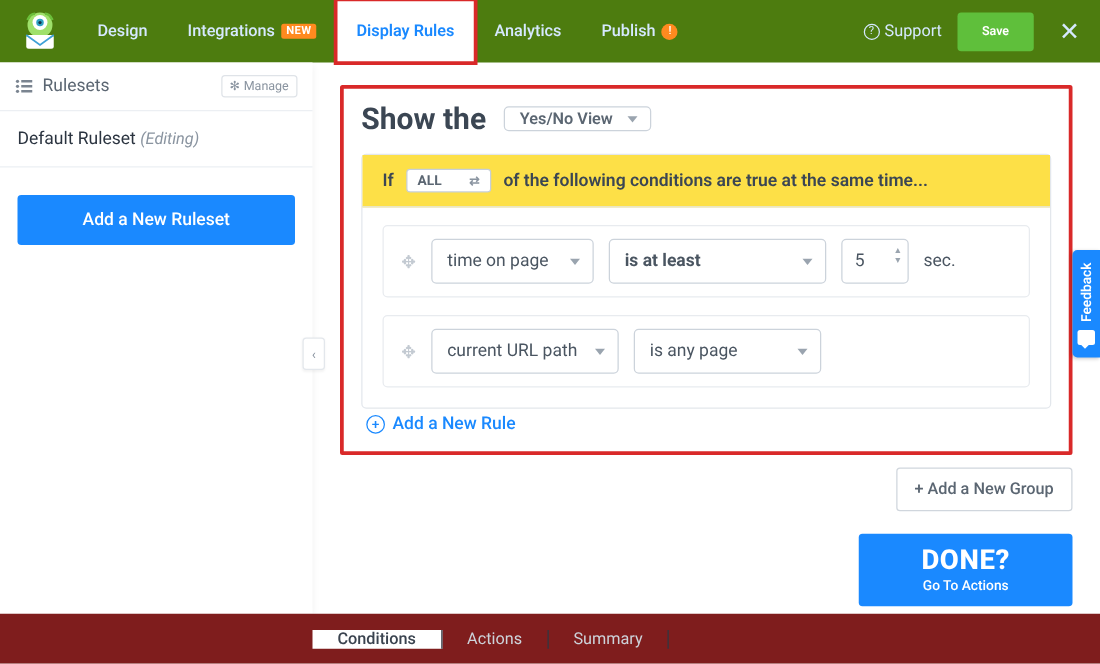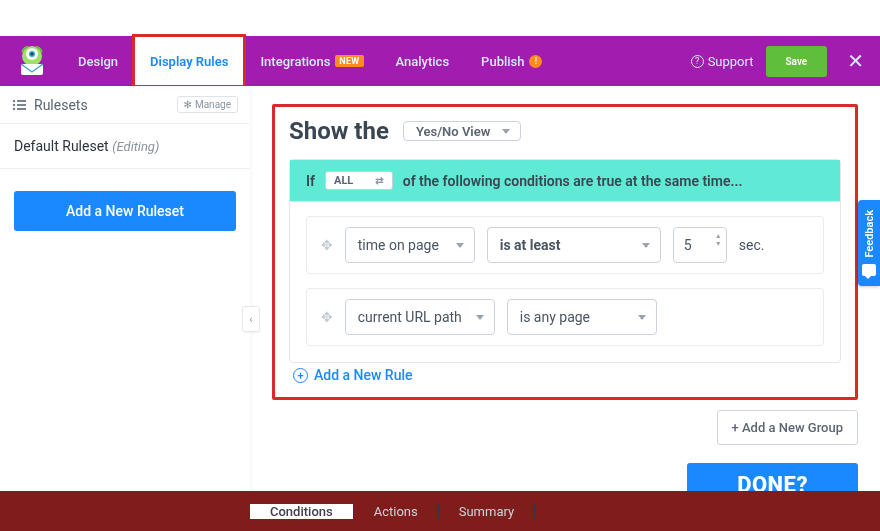--- a/index.html
+++ b/index.html
@@ -1,19 +1,19 @@
 <!DOCTYPE html>
 <html><head>
 <meta charset="utf-8">
 <style>
   * { box-sizing: border-box; margin: 0; padding: 0; font-family: -apple-system, BlinkMacSystemFont, "Segoe UI", Roboto, Helvetica, Arial, sans-serif; }
   body { width: 880px; height: 531px; overflow: hidden; background: #fff; position: relative; }
 
   
-  .topnav { height: 50px; background: #a21caf; display: flex; align-items: center; padding: 0 8px 0 12px; color: #fff; position: relative; margin-top: 36px; }
+  .topnav { height: 50px; background: #4d7c0f; display: flex; align-items: center; padding: 0 8px 0 12px; color: #fff; position: relative; }
   .logo { width: 40px; height: 40px; display: flex; align-items: center; justify-content: center; }
   .nav-tabs { display: flex; align-items: stretch; height: 100%; margin-left: 10px; gap: 0; }
   .nav-tab { display: flex; align-items: center; padding: 0 16px; font-size: 13px; color: #d6e9ff; cursor: pointer; position: relative; font-weight: 500; }
   .nav-tab.active { background: #fff; color: #1a89ff; font-weight: 600; }
   .nav-tab.highlight { outline: 3px solid #d92929; outline-offset: -1px; }
   .badge-new { background: #ff8a1f; color:#fff; font-size:9px; padding:1px 4px; border-radius:2px; margin-left:5px; font-weight:700; letter-spacing:.3px;}
   .badge-dot { width:13px; height:13px; border-radius:50%; background:#ff8a1f; margin-left:5px; display:inline-flex; align-items:center; justify-content:center; font-size:9px; color:#fff;}
   .nav-right { margin-left: auto; display: flex; align-items: center; gap: 12px; }
   .support { font-size: 13px; color: #d6e9ff; cursor: pointer; display:flex; align-items:center; gap:4px;}
   .save-btn { background: #5fbf3b; color: #fff; border: none; padding: 10px 20px; border-radius: 3px; font-size: 10px; font-weight: 600; cursor: pointer;}
@@ -34,21 +34,21 @@
   
   .main { flex:1; padding: 18px 22px 0 22px; position: relative; overflow:hidden;}
   .panel-highlight { border:3px solid #d92929; padding: 10px 14px 12px 14px; border-radius:2px; }
   .title-row { display:flex; align-items:center; gap: 14px; margin-bottom:14px;}
   .title-text { font-size: 24px; font-weight:700; color:#3b4653;}
   .dropdown { border:1px solid #ccd3db; border-radius:4px; background:#fff; height:36px; display:flex; align-items:center; padding: 0 30px 0 12px; position:relative; cursor:pointer; font-size:14px; color:#4a5561;}
   .dropdown::after { content:""; position:absolute; right:10px; top:50%; margin-top:-2px; border-left:4px solid transparent; border-right:4px solid transparent; border-top:5px solid #9aa4af;}
   .title-row .dropdown { font-size:13px; font-weight:600; color:#5b6672;}
 
   .group-box { border:1px solid #e3e7ec; border-radius:4px; }
-  .group-head { background:#5eead4; padding: 11px 16px; font-size:14px; color:#3b4653; font-weight:600; display:flex; align-items:center; gap:10px; border-bottom:1px solid #e3e7ec;}
+  .group-head { background:#fde047; padding: 11px 16px; font-size:14px; color:#3b4653; font-weight:600; display:flex; align-items:center; gap:10px; border-bottom:1px solid #e3e7ec;}
   .all-pill { border:1px solid #c7cfd8; border-radius:3px; padding: 2px 8px; font-size:11px; font-weight:700; color:#5b6672; display:inline-flex; align-items:center; gap:22px; background:#fff;}
   .swap-ic { font-size:10px; color:#8a94a0;}
 
   .cond-area { padding: 14px 16px 2px 16px;}
   .cond-row { border:1px solid #e8ebef; border-radius:4px; display:flex; align-items:center; gap:12px; padding:10px 14px; margin-bottom:14px;}
   .grip { color:#c3cad2; font-size:14px; cursor:grab;}
   .num-input { border:1px solid #ccd3db; border-radius:4px; height:36px; width:54px; padding:0 18px 0 10px; position:relative; display:flex; align-items:center; font-size:14px; color:#4a5561; background:#fff;}
   .num-input .step { position:absolute; right:4px; top:5px; display:flex; flex-direction:column; gap:1px;}
   .num-input .step span { font-size:7px; color:#9aa4af; line-height:7px; cursor:pointer;}
   .unit { font-size:14px; color:#4a5561;}
@@ -89,25 +89,25 @@
       <circle cx="19" cy="12" r="3" fill="#2fa3c4"></circle>
       <circle cx="19" cy="12" r="1.3" fill="#16324a"></circle>
       <rect x="8" y="22" width="22" height="11" rx="2" fill="#fff"></rect>
       <polyline points="8,22 19,30 30,22" fill="none" stroke="#3ea0d6" stroke-width="1.4"></polyline>
       <path d="M9 10 q2 -5 6 -5" fill="none" stroke="#6bbf3a" stroke-width="2"></path>
       <path d="M29 10 q-2 -5 -6 -5" fill="none" stroke="#6bbf3a" stroke-width="2"></path>
     </svg>
   </div>
   <div class="nav-tabs">
     <div class="nav-tab">Design</div>
-    <div class="nav-tab active highlight">Display Rules</div>
     <div class="nav-tab">
       <span>Integrations</span>
       <span class="badge-new">NEW</span>
     </div>
+    <div class="nav-tab active highlight">Display Rules</div>
     <div class="nav-tab">Analytics</div>
     <div class="nav-tab">
       <span>Publish</span>
       <span class="badge-dot">!</span>
     </div>
   </div>
   <div class="nav-right">
     <div class="support">
       <span style="border:1.3px solid #d6e9ff;border-radius:50%;width:13px;height:13px;display:inline-flex;align-items:center;justify-content:center;font-size:9px;">?</span>
       <span>Support</span>

